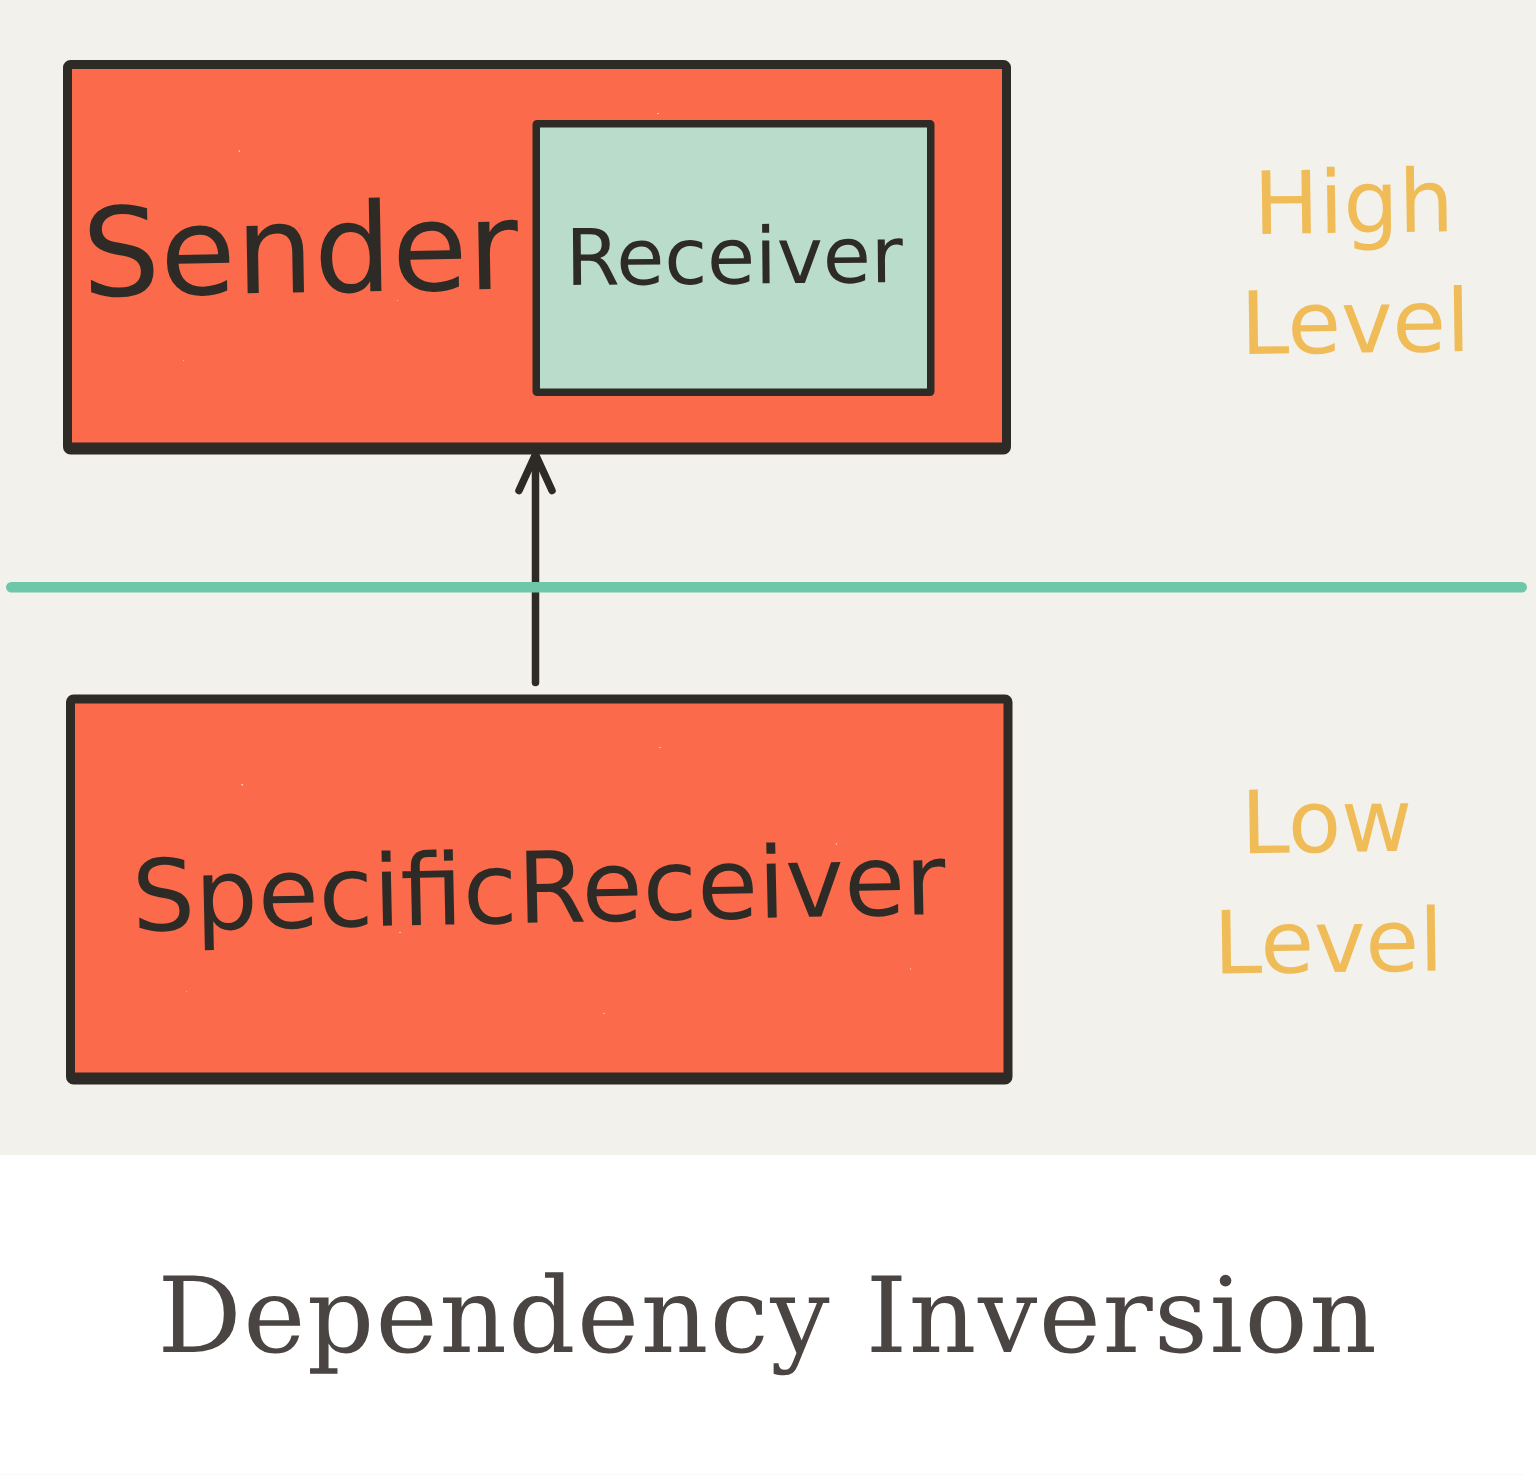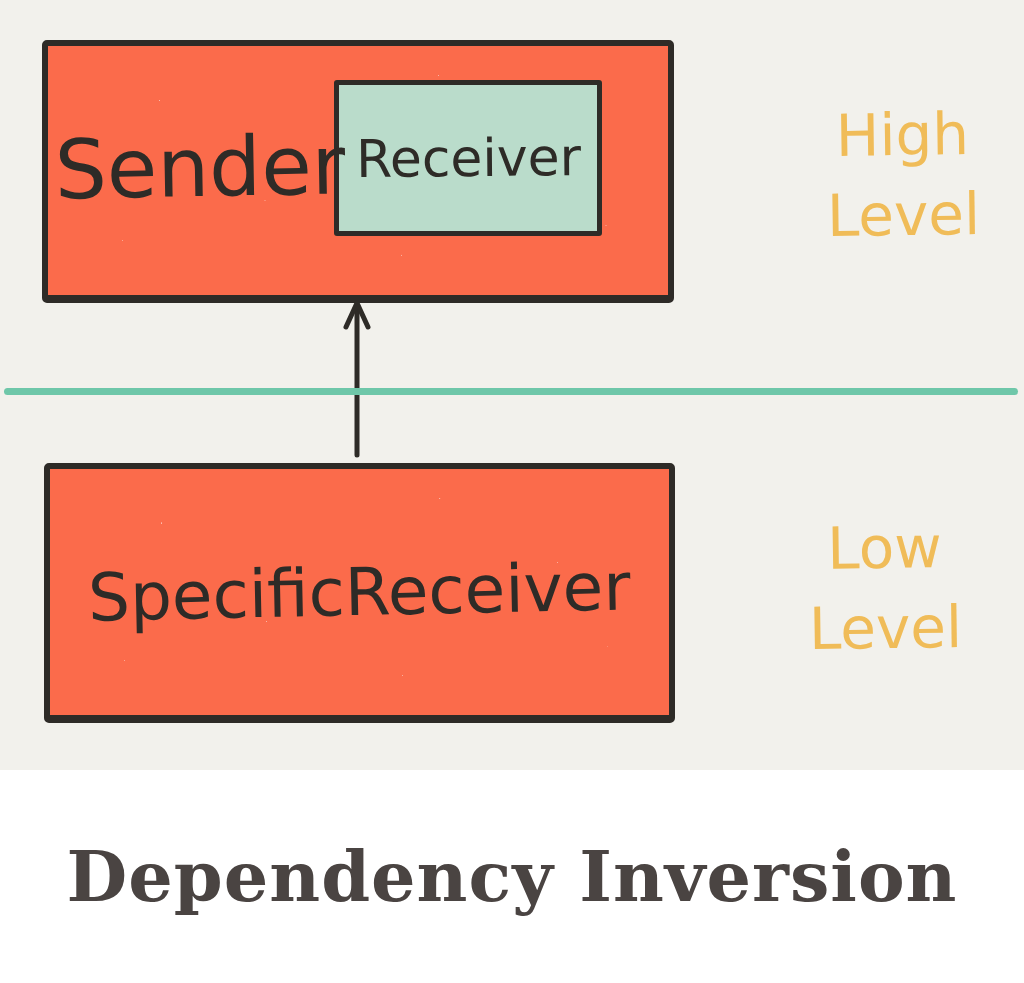--- a/index.html
+++ b/index.html
@@ -25,24 +25,24 @@
   }
   .sender-box {
     left: 42px;
     top: 40px;
     width: 632px;
     height: 263px;
     background: var(--box-orange);
     border-bottom-width: 8px;
   }
   .receiver-box {
-    left: 334px;
+    left: 355px;
     top: 80px;
     width: 268px;
-    height: 156px;
+    height: 184px;
     background: var(--box-mint);
     border-width: 5px;
     border-radius: 3px;
     display: flex;
     align-items: center;
     justify-content: center;
   }
   .specific-box {
     left: 44px;
     top: 463px;
@@ -128,21 +128,21 @@
     top: 770px;
     width: 1024px;
     height: 213px;
     background: var(--band-bg);
     display: flex;
     align-items: center;
     justify-content: center;
   }
   .caption-title {
     font-family: "DejaVu Serif", serif;
-    font-weight: 700;
+    font-weight: 400;
     font-size: 70px;
     letter-spacing: 1px;
     color: var(--title-charcoal);
     white-space: nowrap;
   }
 </style>
 </head>
 <body>
 
 <div class="canvas">

